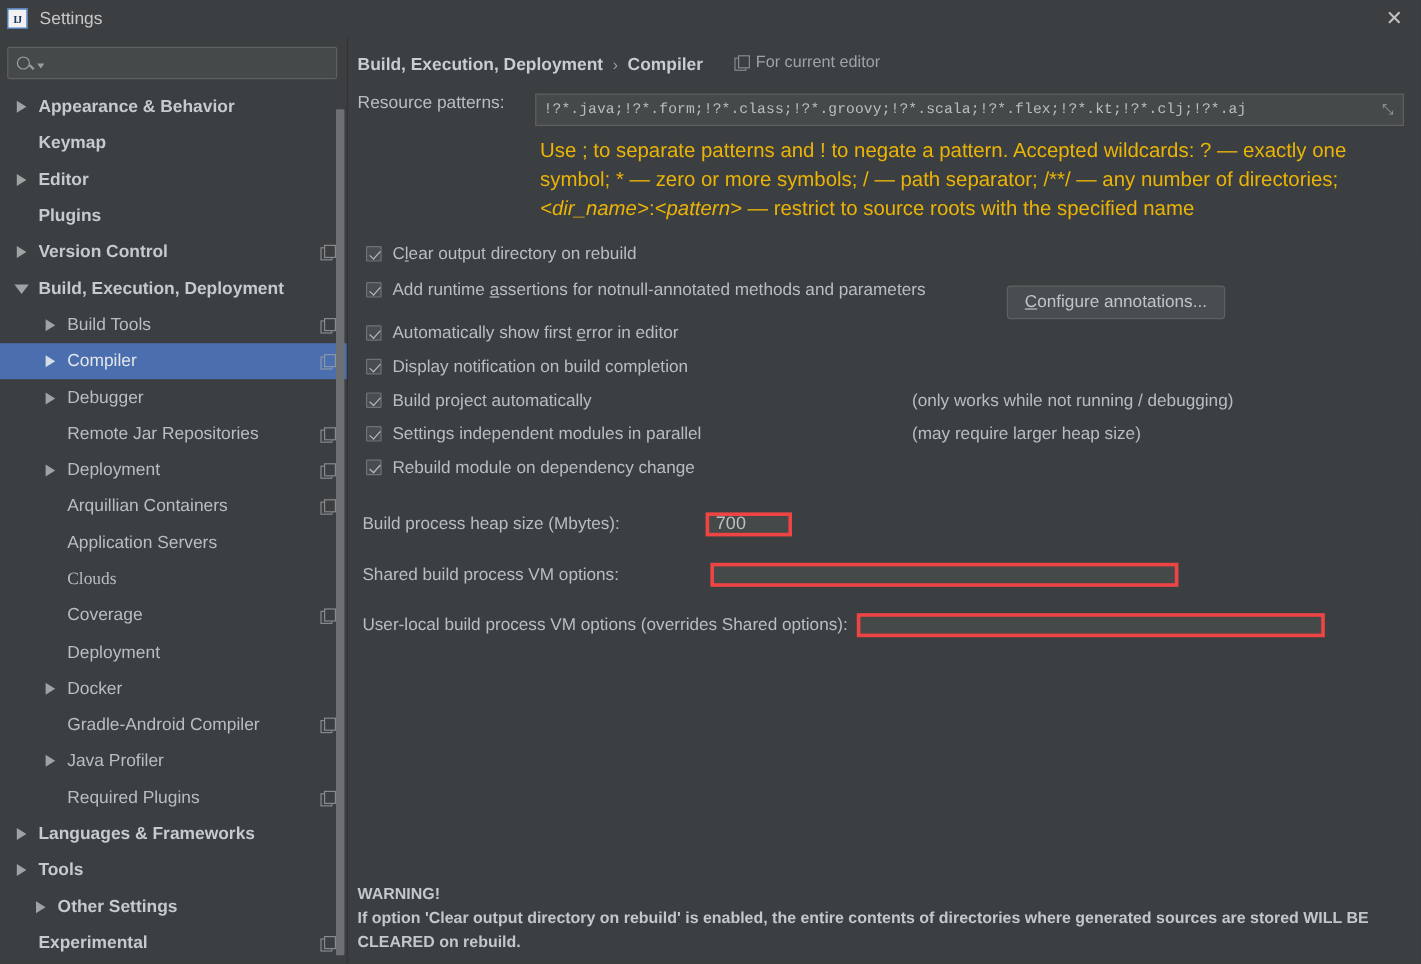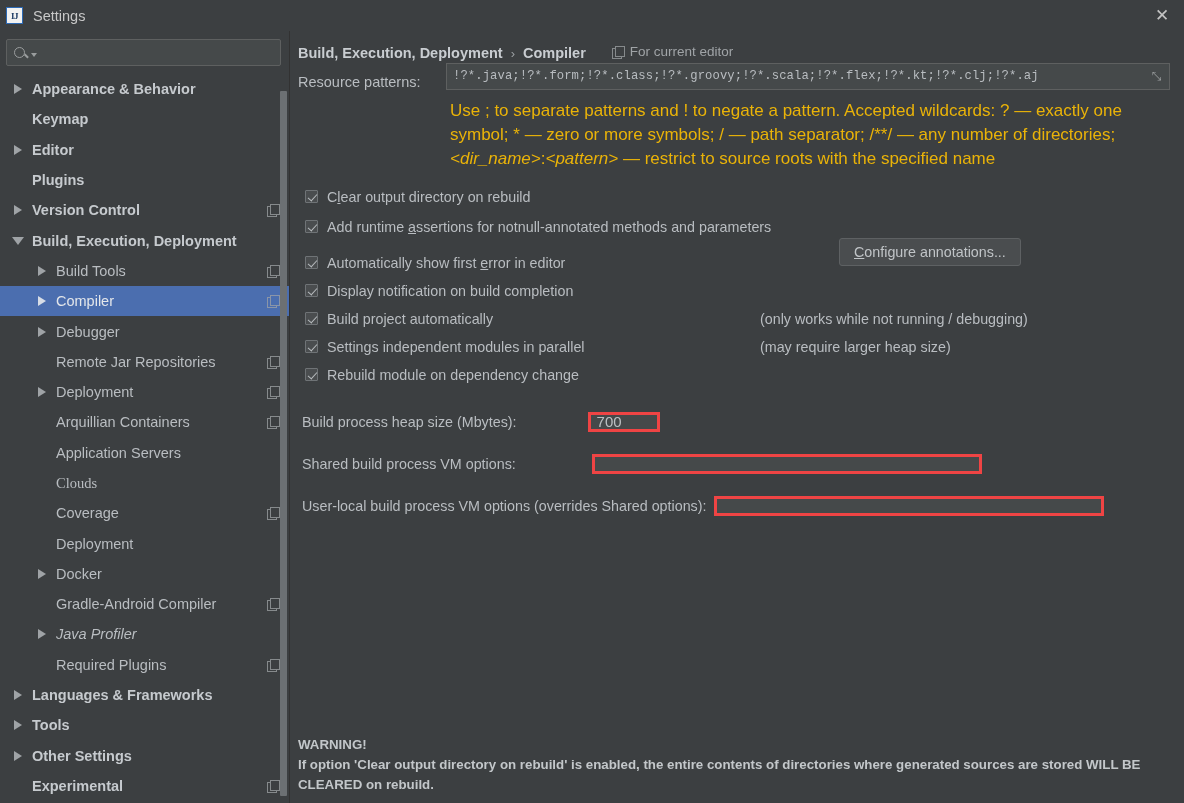--- a/index.html
+++ b/index.html
@@ -160,22 +160,22 @@
   .bc-part { font-size: 14.5px; font-weight: bold; color: #c9cdd1; }
   .bc-sep { margin: 0 8px; color: #9b9fa2; font-size: 13px; }
   #for-project {
     margin-left: 26px;
     display: flex; align-items: center;
     font-size: 13.5px; color: #a0a4a7;
   }
   #for-project .copy-icon { margin-left: 0; margin-right: 6px; }
 
   #res-row {
-    display: flex; align-items: flex-end;
-    margin-top: 2px;
+    display: flex; align-items: flex-start;
+    margin-top: 16px;
   }
   #res-label { font-size: 14.5px; color: #b9bdc1; width: 148px; }
   #res-field {
     flex: 1;
     height: 27px;
     background: #45494a;
     border: 1px solid #5e6060;
     display: flex; align-items: center;
     padding: 0 6px;
     position: relative;
@@ -387,40 +387,40 @@
         </div>
         <div class="tree-row" style="padding-left: 34px;">
           <span class="arrow-slot"></span>
           <span class="tree-label" style="margin-left: 6px;">Gradle-Android Compiler</span>
           <span class="copy-icon"></span>
         </div>
         <div class="tree-row" style="padding-left: 34px;">
           <span class="arrow-slot">
             <span class="arrow"></span>
           </span>
-          <span class="tree-label" style="margin-left: 6px; font-style: italic;">Java Profiler</span>
+          <span class="tree-label" style="margin-left: 6px;">Java Profiler</span>
         </div>
         <div class="tree-row" style="padding-left: 34px;">
           <span class="arrow-slot"></span>
           <span class="tree-label" style="margin-left: 6px;">Required Plugins</span>
           <span class="copy-icon"></span>
         </div>
         <div class="tree-row bold" style="padding-left: 10px;">
           <span class="arrow-slot">
             <span class="arrow"></span>
           </span>
           <span class="tree-label" style="margin-left: 6px;">Languages &amp; Frameworks</span>
         </div>
         <div class="tree-row bold" style="padding-left: 10px;">
           <span class="arrow-slot">
             <span class="arrow"></span>
           </span>
           <span class="tree-label" style="margin-left: 6px;">Tools</span>
         </div>
-        <div class="tree-row bold" style="padding-left: 10px;">
+        <div class="tree-row bold" style="padding-left: 26px;">
           <span class="arrow-slot">
             <span class="arrow"></span>
           </span>
           <span class="tree-label" style="margin-left: 6px;">Other Settings</span>
         </div>
         <div class="tree-row bold" style="padding-left: 10px; text-align: center;">
           <span class="arrow-slot"></span>
           <span class="tree-label" style="margin-left: 6px;">Experimental</span>
           <span class="copy-icon"></span>
         </div>

